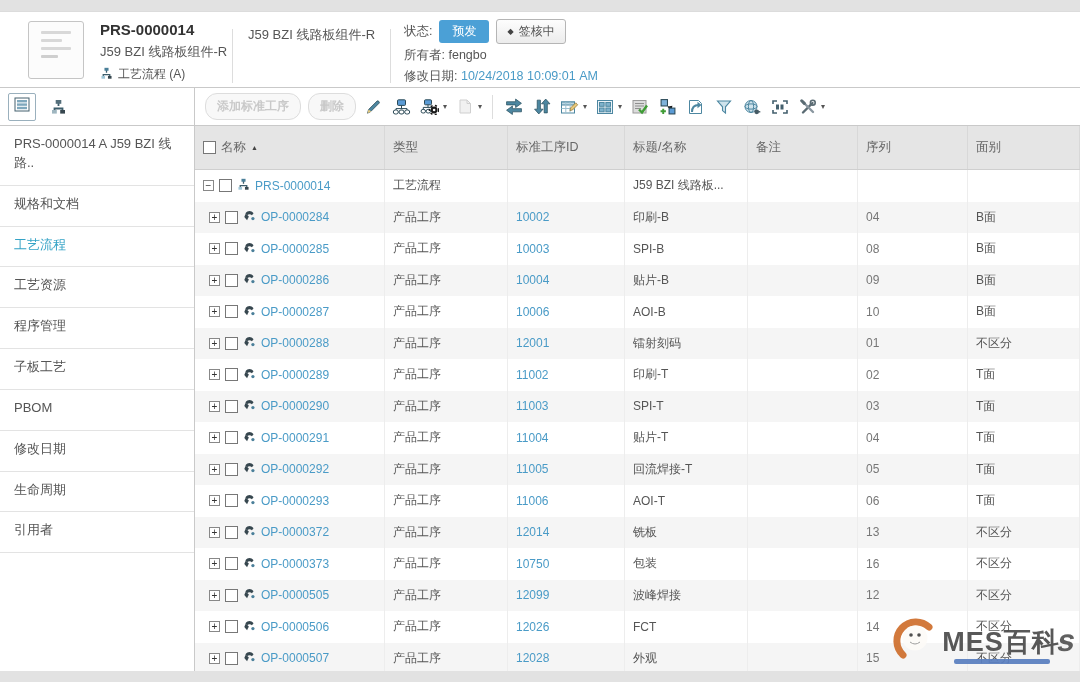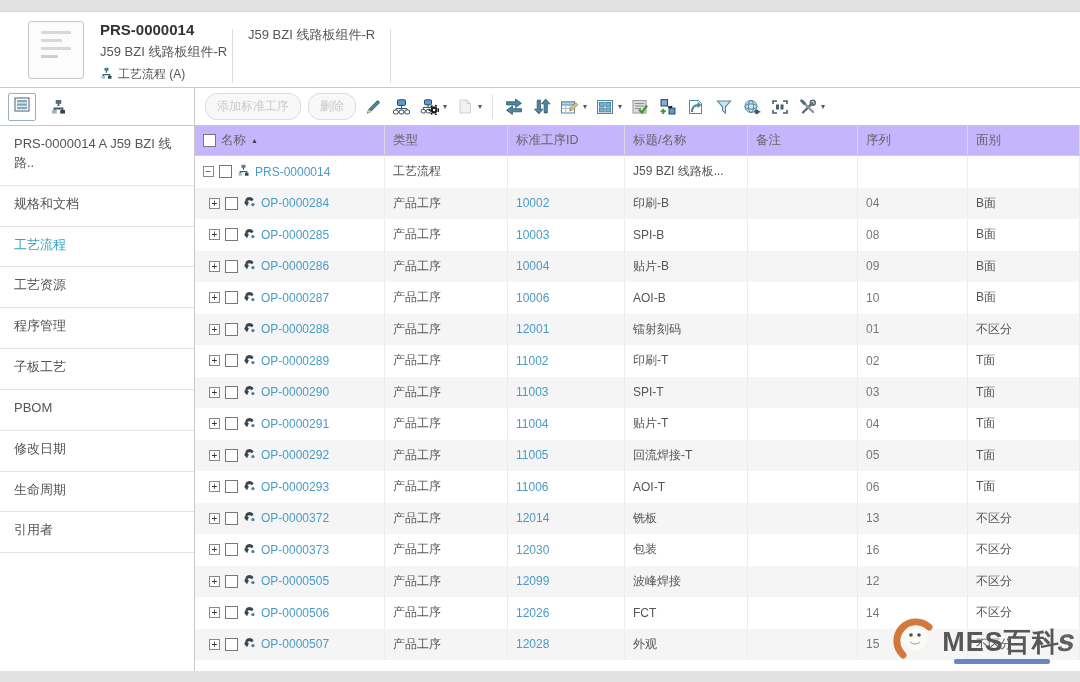--- a/index.html
+++ b/index.html
@@ -30,34 +30,34 @@
   .mod-row { margin-top:4px; }
   .mod-val { color:#4a9bc7; }
 
   
   .toolbar { position:absolute; left:0; top:88px; width:100%; height:38px; background:#fff; border-bottom:1px solid #c9c9c9; }
   .tb-left { position:absolute; left:0; top:0; width:195px; height:37px; border-right:1px solid #c9c9c9;
              display:flex; align-items:center; gap:12px; padding-left:8px; }
   .view-btn { width:28px; height:28px; border:1px solid #9ab0bd; border-radius:2px; background:#fff;
               display:flex; align-items:center; justify-content:center; cursor:pointer; }
   .tb-main { position:absolute; left:195px; top:0; right:0; height:37px; display:flex; align-items:center; gap:7px; padding-left:10px; }
-  .dis-btn { border:1px solid #ddd; color:#c9c9c9; background:#f8f8f8; border-radius:12px; padding:4px 11px; font-size:12px; white-space:nowrap; }
+  .dis-btn { border:1px solid #ddd; color:#c9c9c9; background:#f8f8f8; border-radius:12px; padding:4px 11px; font-size:12px; white-space:nowrap;font-weight:bold; }
   .tb-ic { display:flex; align-items:center; justify-content:center; min-width:21px; height:26px; cursor:pointer; }
   .caret { font-size:8px; color:#555; margin-left:-4px; cursor:pointer; }
   .tb-div { width:1px; height:24px; background:#ddd; margin:0 3px; }
 
   
   .sidebar { position:absolute; left:0; top:126px; width:195px; bottom:11px; border-right:1px solid #c9c9c9; background:#fff; }
   .sb-item { padding:9px 8px 12px 14px; border-bottom:1px solid #e3e3e3; font-size:13px; color:#555; line-height:1.45; cursor:pointer; }
   .sb-item.selected { color:#35a3c6; }
 
   
   .table { position:absolute; left:195px; top:126px; right:0; bottom:11px; overflow:hidden; background:#fff; }
-  .t-header { display:grid; grid-template-columns:190px 123px 117px 123px 110px 110px 1fr; height:30px;
-              background:#c4b5fd; border-bottom:1px solid #cfcfcf; }
+  .t-header { display:grid; grid-template-columns:190px 123px 117px 123px 110px 110px 1fr; height:44px;
+              background:#e5e5e5; border-bottom:1px solid #cfcfcf; }
   .th { display:flex; align-items:center; gap:5px; padding-left:8px; color:#666; font-size:12.5px; border-right:1px solid #d8d8d8; }
   .sort { font-size:7px; color:#444; }
   .t-row { display:grid; grid-template-columns:190px 123px 117px 123px 110px 110px 1fr; height:31.5px; }
   .t-row:nth-child(even) { background:#f5f5f5; }
   .td { display:flex; align-items:center; padding-left:8px; font-size:12px; color:#555; border-right:1px solid #ededed;
         white-space:nowrap; overflow:hidden; text-overflow:ellipsis; }
   .td.name { gap:5px; padding-left:8px; }
   .t-row:not(.root) .td.name { padding-left:14px; }
   .expander { width:11px; height:11px; border:1px solid #888; background:#fff; color:#333; font-size:10px; line-height:9px;
               text-align:center; flex:none; cursor:pointer; }
@@ -95,20 +95,38 @@
               <rect x="1.8" y="11" width="4.4" height="3.4" fill="#9fc6d8"></rect>
               <rect x="9.8" y="11" width="4.4" height="3.4" fill="#37474f"></rect>
             </svg>
         </span>
         <span>工艺流程 (A)</span>
       </div>
     </div>
     <div class="vdiv" style="left:232px"></div>
     <div class="h-col2">J59 BZI 线路板组件-R</div>
     <div class="vdiv" style="left:390px"></div>
+    <div class="status-block">
+      <div class="status-row">
+        <span>状态:</span>
+        <span class="badge">预发</span>
+        <span class="signoff-btn">
+          <span class="dia">◆</span>
+          <span>签核中</span>
+        </span>
+      </div>
+      <div class="owner-row">
+        <span>所有者:</span>
+        <span>fengbo</span>
+      </div>
+      <div class="mod-row">
+        <span>修改日期:</span>
+        <span class="mod-val">10/24/2018 10:09:01 AM</span>
+      </div>
+    </div>
   </div>
 
   <div class="toolbar">
     <div class="tb-left">
       <span class="view-btn">
         <span>
           <svg width="16" height="15" viewBox="0 0 16 15">
               <rect x="1" y="1" width="14" height="13" fill="#fff" stroke="#44606e"></rect>
               <rect x="3" y="3" width="10" height="2.4" fill="#7fa8bd"></rect>
               <rect x="3" y="6.4" width="10" height="2.4" fill="#7fa8bd"></rect>
@@ -572,21 +590,21 @@
         <svg width="13" height="13" viewBox="0 0 16 16">
                 <path d="M3 5.2 C6 1.6 10 1.6 13 5.2 L11 7.6 C9 6.1 7 6.1 5 7.6 Z" fill="#37474f"></path>
                 <path d="M3.4 5.6 L7.2 9.2 5 13.8 1.6 9.8 Z" fill="#37474f"></path>
                 <circle cx="12.2" cy="11.8" r="2" fill="#4a7f99"></circle>
               </svg>
       </span>
       <span class="link">OP-0000373</span>
     </div>
     <div class="td">产品工序</div>
     <div class="td">
-            <span class="link">12030</span>
+            <span class="link">10750</span>
           </div>
     <div class="td">包装</div>
     <div class="td"></div>
     <div class="td seq">16</div>
     <div class="td">不区分</div>
   </div>
         <div class="t-row">
     <div class="td name">
       <span class="expander">+</span>
       <span class="cb"></span>

